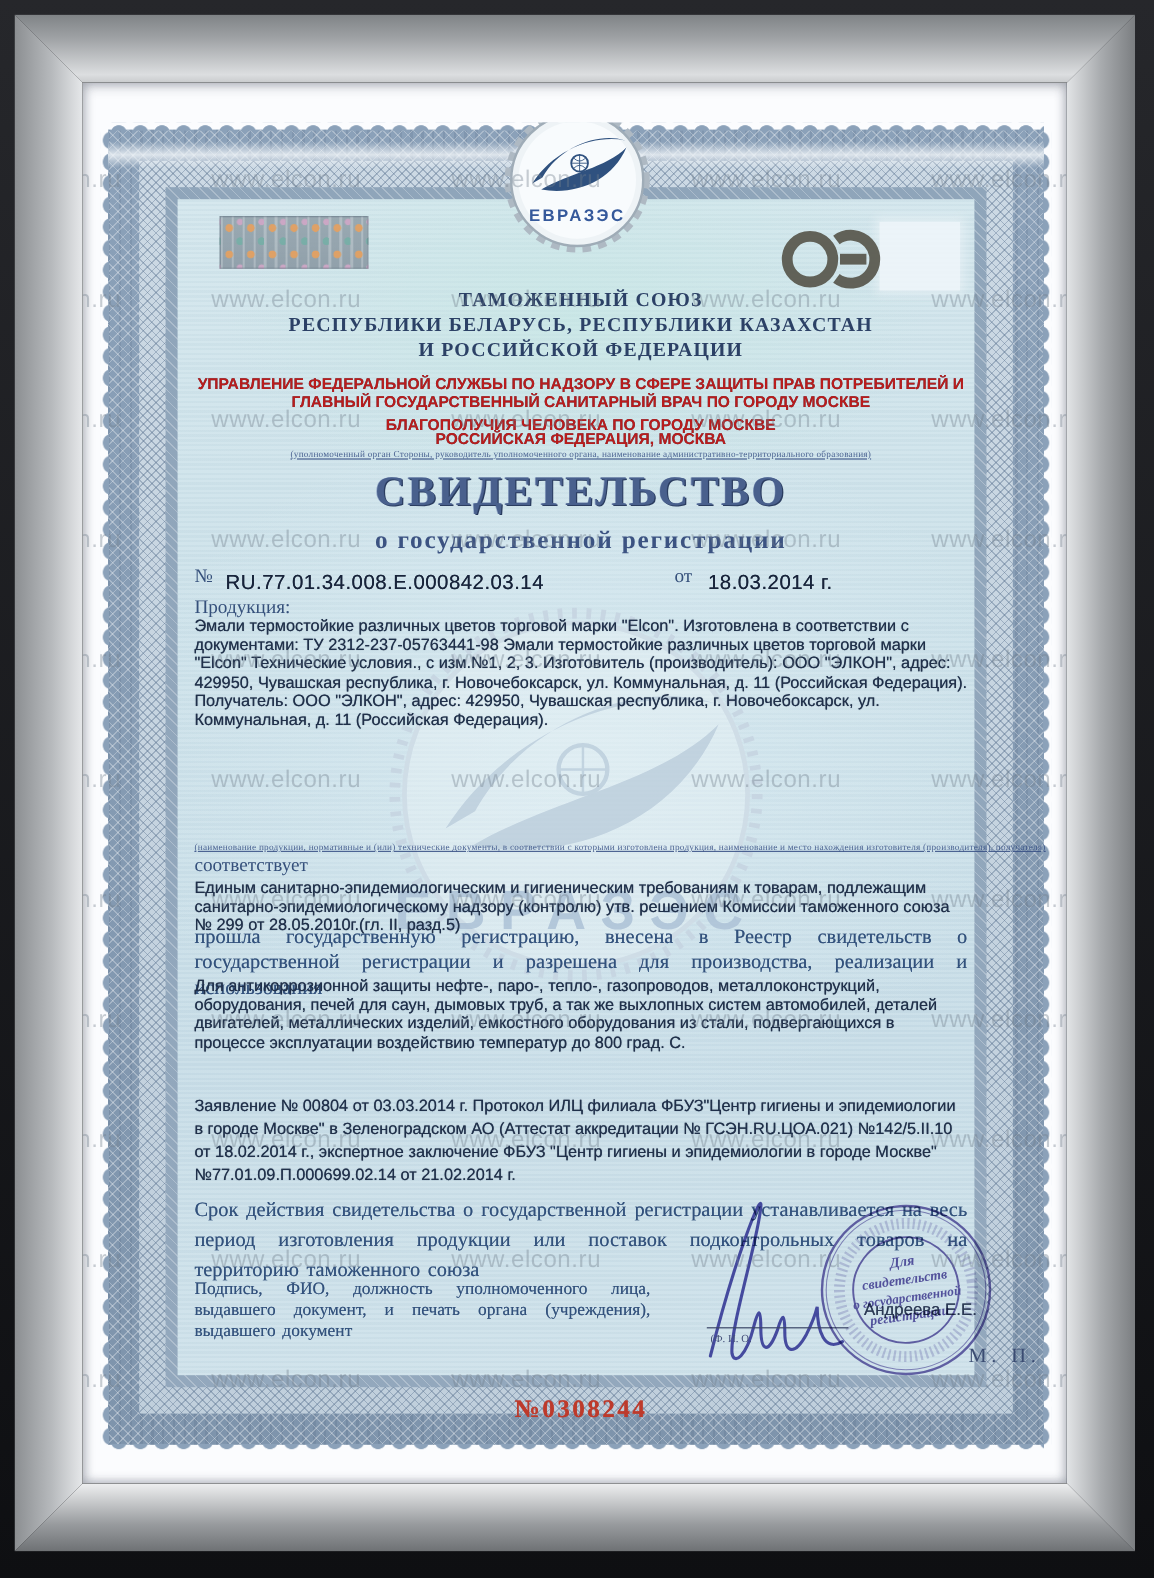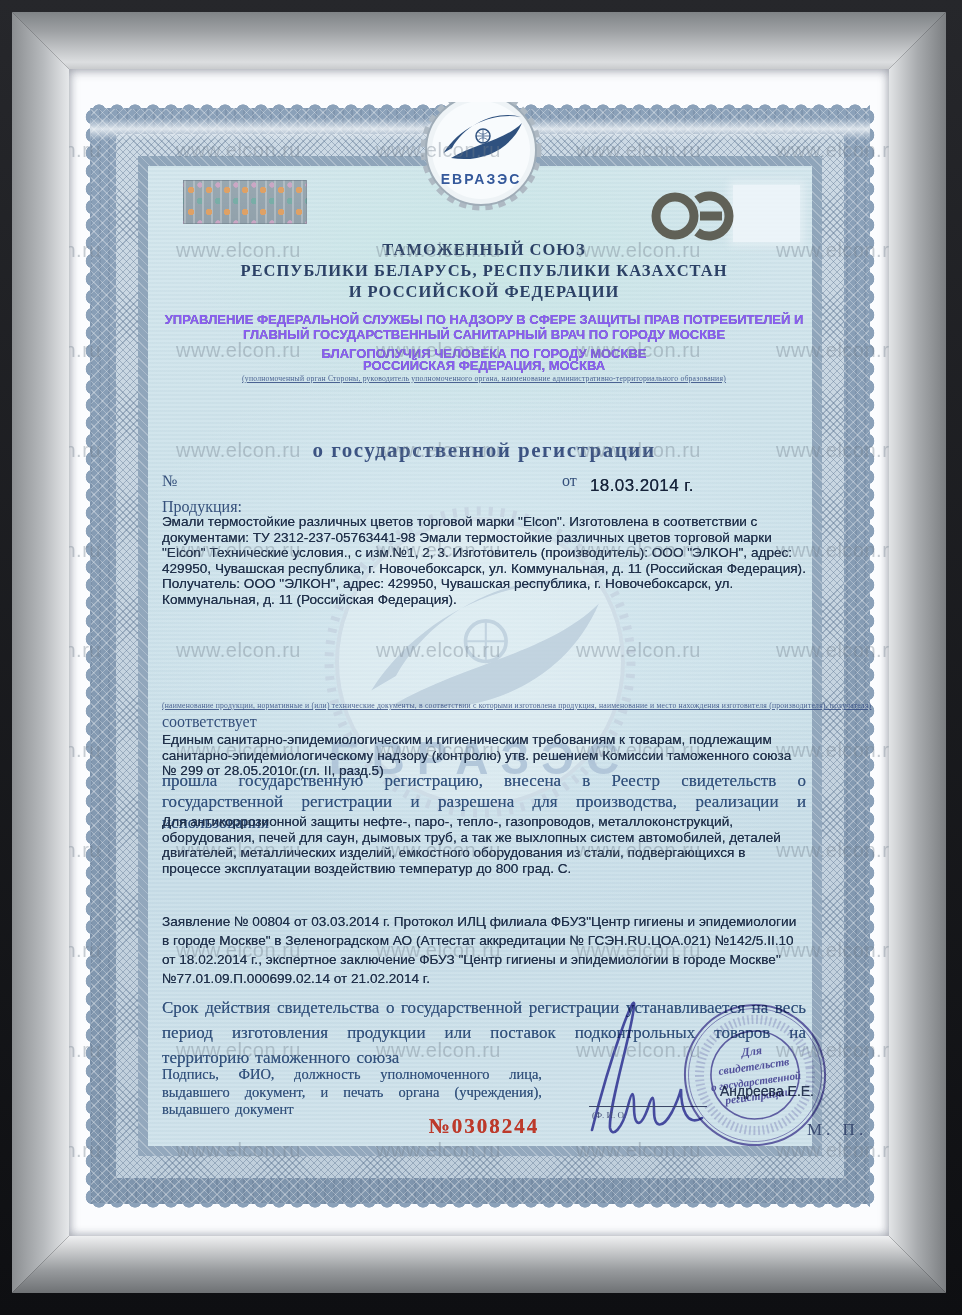--- a/index.html
+++ b/index.html
@@ -52,31 +52,31 @@
       radial-gradient(circle 3px at 16px 4px,#caa0c0 0 2.4px,rgba(0,0,0,0) 3px),
       repeating-linear-gradient(90deg,rgba(255,255,255,.25) 0 2px,rgba(0,0,0,0) 2px 9px),
       linear-gradient(#93a2ab,#8b9aa5);background-size:18px 38px,18px 38px,18px 38px,18px 38px,auto,auto;border:1px solid rgba(90,105,120,.5);}
   .light-patch{position:absolute;left:649px;top:83px;width:67px;height:57px;background:rgba(240,246,250,.85);box-shadow:0 0 8px 4px rgba(240,246,250,.55);}
   .se-mark{position:absolute;left:566px;top:86px;}
   
   .tb{position:absolute;left:78px;width:644px;}
   .ser{font-family:"Liberation Serif","DejaVu Serif",serif;}
   .ctr{text-align:center;}
   .union-line{font-weight:bold;font-size:16.5px;letter-spacing:1px;color:#2c4166;line-height:20px;}
-  .auth-line{font-weight:bold;font-size:13px;color:#8b5cf6;line-height:15.5px;text-shadow:0 0 .5px rgba(37,50,74,.8);}
+  .auth-line{font-weight:bold;font-size:13px;color:#b91c1c;line-height:15.5px;text-shadow:0 0 .5px rgba(37,50,74,.8);}
   .tiny{font-size:7.7px;white-space:nowrap;color:rgba(52,76,130,.85);letter-spacing:.2px;text-decoration:underline;}
   .title{font-weight:bold;font-size:35px;letter-spacing:2px;color:#49608d;text-shadow:1px 1px 0 #2b3d60,-.5px -.5px 0 #93a8c7;}
   .subtitle{font-weight:bold;font-size:21px;letter-spacing:1.5px;color:#3c5382;}
   .lbl{font-size:16px;color:#35507b;}
   .val{font-size:17px;color:#17233a;letter-spacing:.4px;text-shadow:0 0 .5px rgba(23,35,58,.9);}
   .body-sans{font-size:13.6px;line-height:15.5px;color:#20304a;text-shadow:0 0 .6px rgba(32,48,74,.85);}
   .body-ser{font-size:17px;line-height:21px;color:#32517c;text-align:justify;word-spacing:2px;text-shadow:0 0 .5px rgba(50,81,124,.7);}
   .wm{position:absolute;font-size:20px;color:rgba(112,126,139,.38);white-space:nowrap;letter-spacing:.5px;}
   .wm-layer{position:absolute;inset:0;overflow:hidden;pointer-events:none;z-index:40;}
-  .serial{font-size:21px;letter-spacing:2px;color:#bd3a2b;font-weight:bold;text-shadow:0 0 .6px rgba(189,58,43,.8);}
+  .serial{font-size:21px;letter-spacing:2px;color:#bd3a2b;font-weight:bold;text-shadow:0 0 .6px rgba(189,58,43,.8);margin-top:48px;}
   .stamp{position:absolute;left:596px;top:898px;mix-blend-mode:multiply;transform:rotate(-8deg);}
   .sig{position:absolute;left:494px;top:878px;mix-blend-mode:multiply;}
   .sigline{position:absolute;left:505px;top:1004px;width:118px;border-top:1.2px solid #3c4868;}
   .fio{position:absolute;left:508px;top:1008px;font-size:9px;color:#44507a;}
   .mp{position:absolute;left:723px;top:1018px;font-size:17px;letter-spacing:4px;color:#3b4c72;}
   .andreeva{position:absolute;left:636px;top:981px;font-size:14px;color:#2c3a55;text-shadow:0 0 .5px rgba(44,58,85,.8);}
 </style>
 </head>
 <body>
 
@@ -141,24 +141,26 @@
 
         <div class="tb ser ctr union-line" style="top:138px">ТАМОЖЕННЫЙ СОЮЗ</div>
         <div class="tb ser ctr union-line" style="top:159px">РЕСПУБЛИКИ БЕЛАРУСЬ, РЕСПУБЛИКИ КАЗАХСТАН</div>
         <div class="tb ser ctr union-line" style="top:180px">И РОССИЙСКОЙ ФЕДЕРАЦИИ</div>
         <div class="tb ctr auth-line" style="top:210px">УПРАВЛЕНИЕ ФЕДЕРАЛЬНОЙ СЛУЖБЫ ПО НАДЗОРУ В СФЕРЕ ЗАЩИТЫ ПРАВ ПОТРЕБИТЕЛЕЙ И</div>
         <div class="tb ctr auth-line" style="top:244px">БЛАГОПОЛУЧИЯ ЧЕЛОВЕКА ПО ГОРОДУ МОСКВЕ</div>
         <div class="tb ctr auth-line" style="top:225px">ГЛАВНЫЙ ГОСУДАРСТВЕННЫЙ САНИТАРНЫЙ ВРАЧ ПО ГОРОДУ МОСКВЕ</div>
         <div class="tb ctr auth-line" style="top:256px">РОССИЙСКАЯ ФЕДЕРАЦИЯ, МОСКВА</div>
         <div class="tb ser ctr tiny" style="top:272px">(уполномоченный орган Стороны, руководитель уполномоченного органа, наименование административно-территориального образования)</div>
 
+        <div class="tb ser ctr title" style="top:288px">СВИДЕТЕЛЬСТВО</div>
         <div class="tb ser ctr subtitle" style="top:336px">о государственной регистрации</div>
 
         <div class="tb" style="top:370px;height:22px">
           <span class="ser lbl" style="position:absolute;left:0;top:0">№</span>
+          <span class="val" style="position:absolute;left:26px;top:4px">RU.77.01.34.008.Е.000842.03.14</span>
           <span class="ser lbl" style="position:absolute;left:400px;top:0">от</span>
           <span class="val" style="position:absolute;left:428px;top:4px">18.03.2014 г.</span>
         </div>
 
         <div class="tb ser lbl" style="top:396px">Продукция:</div>
         <div class="tb body-sans" style="top:412px">Эмали термостойкие различных цветов торговой марки "Elcon". Изготовлена в соответствии с документами: ТУ 2312-237-05763441-98 Эмали термостойкие различных цветов торговой марки "Elcon" Технические условия., с изм.№1, 2, 3. Изготовитель (производитель): ООО "ЭЛКОН", адрес: 429950, Чувашская республика, г. Новочебоксарск, ул. Коммунальная, д. 11 (Российская Федерация). Получатель: ООО "ЭЛКОН", адрес: 429950, Чувашская республика, г. Новочебоксарск, ул. Коммунальная, д. 11 (Российская Федерация).</div>
 
         <div class="tb ser ctr tiny" style="top:599px">(наименование продукции, нормативные и (или) технические документы, в соответствии с которыми изготовлена продукция, наименование и место нахождения изготовителя (производителя), получателя)</div>
         <div class="tb ser lbl" style="top:611px">соответствует</div>
         <div class="tb body-sans" style="top:630px">Единым санитарно-эпидемиологическим и гигиеническим требованиям к товарам, подлежащим санитарно-эпидемиологическому надзору (контролю) утв. решением Комиссии таможенного союза № 299 от 28.05.2010г.(гл. II, разд.5)</div>

